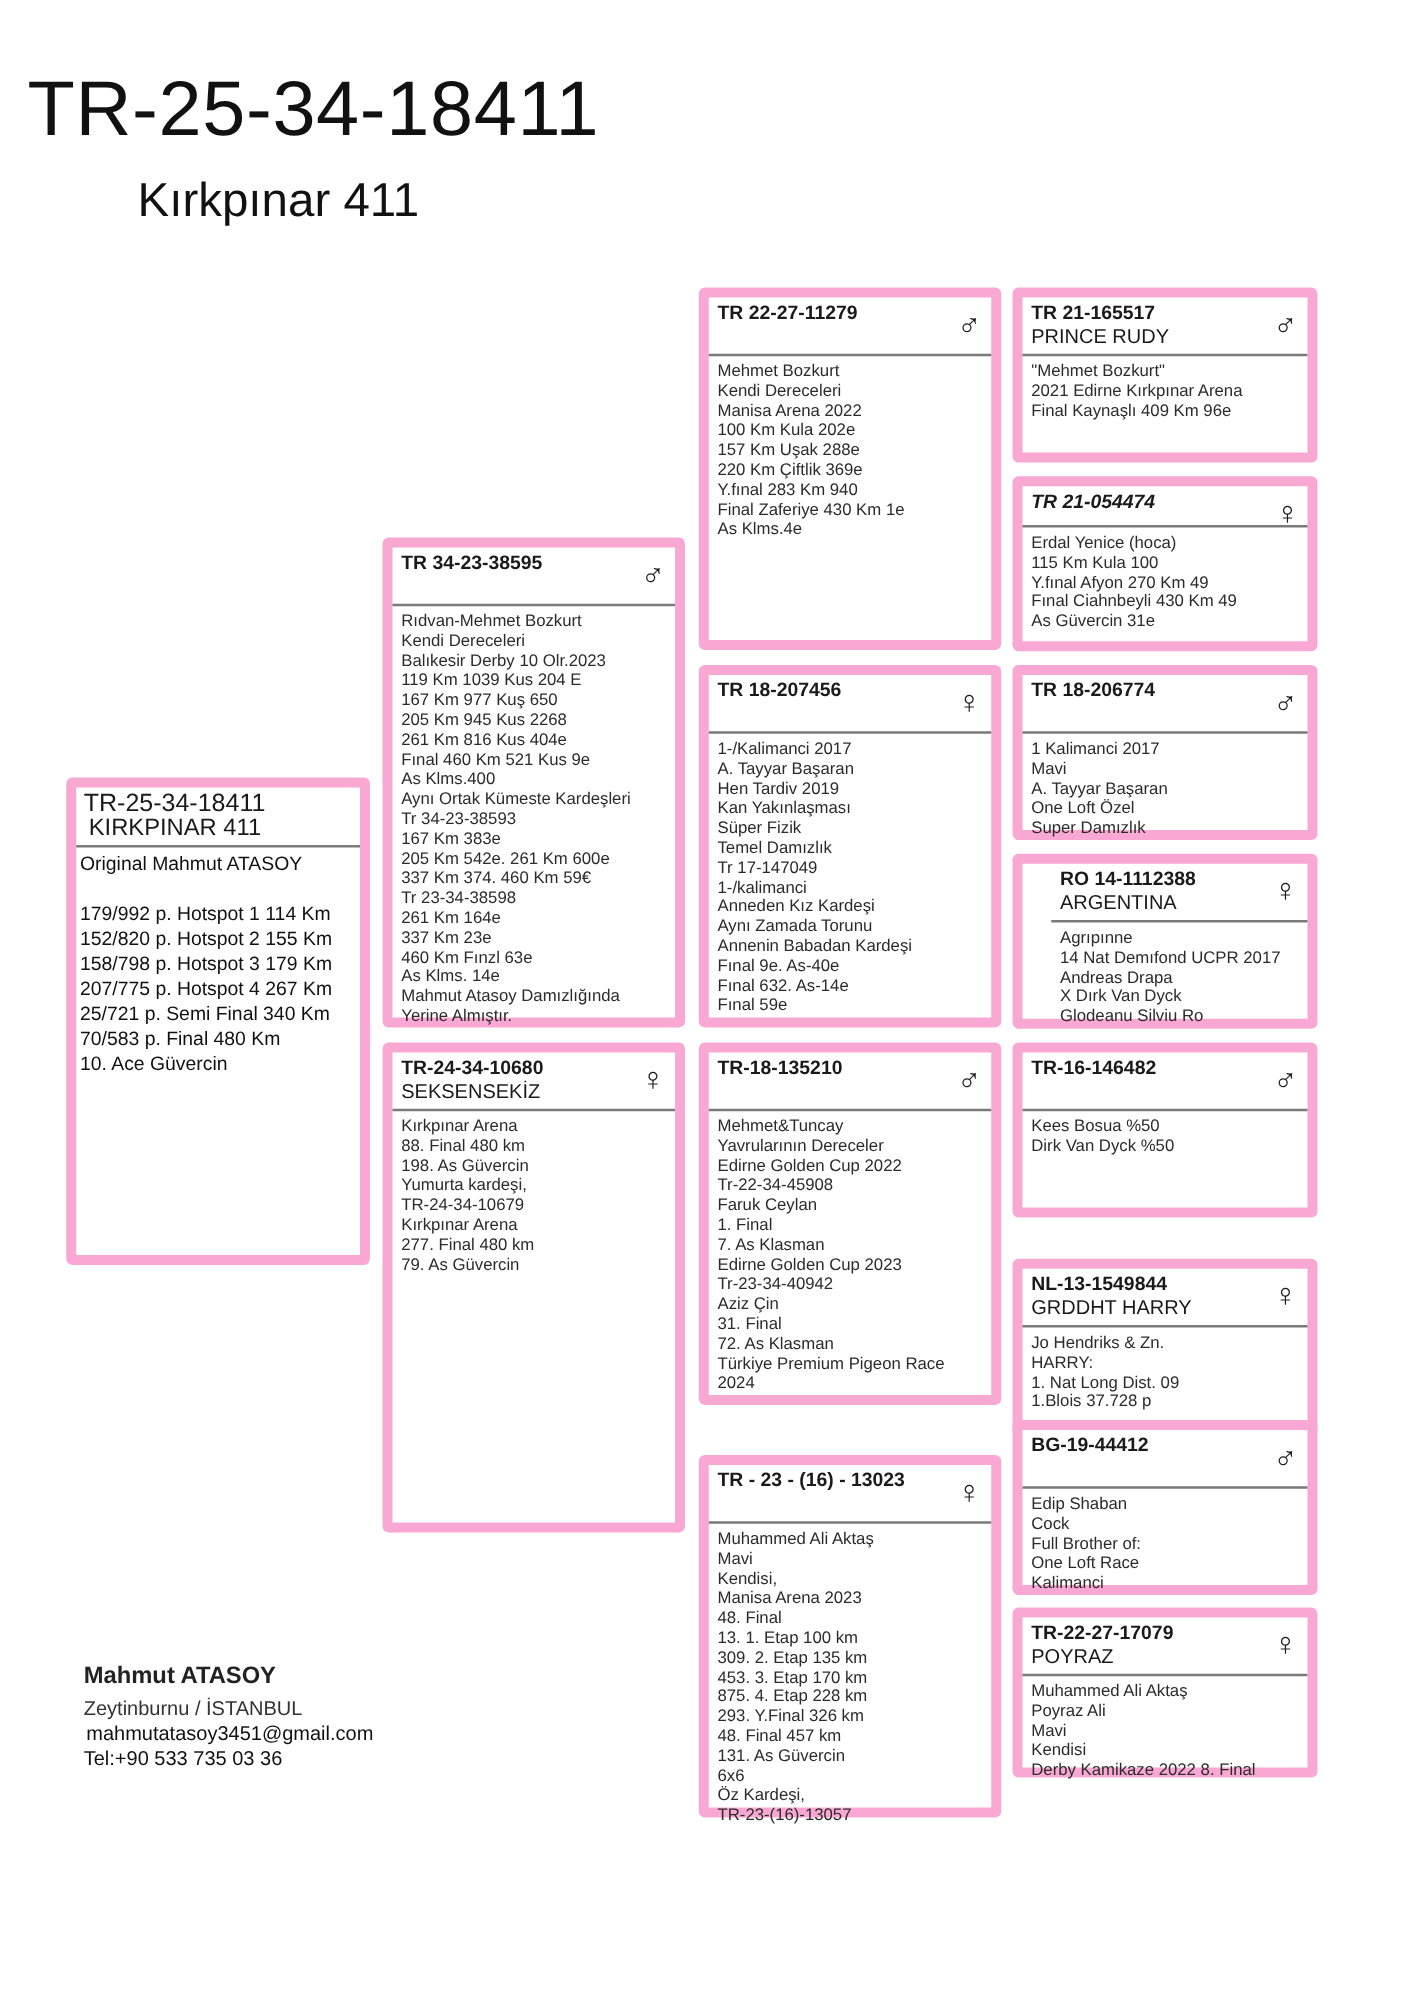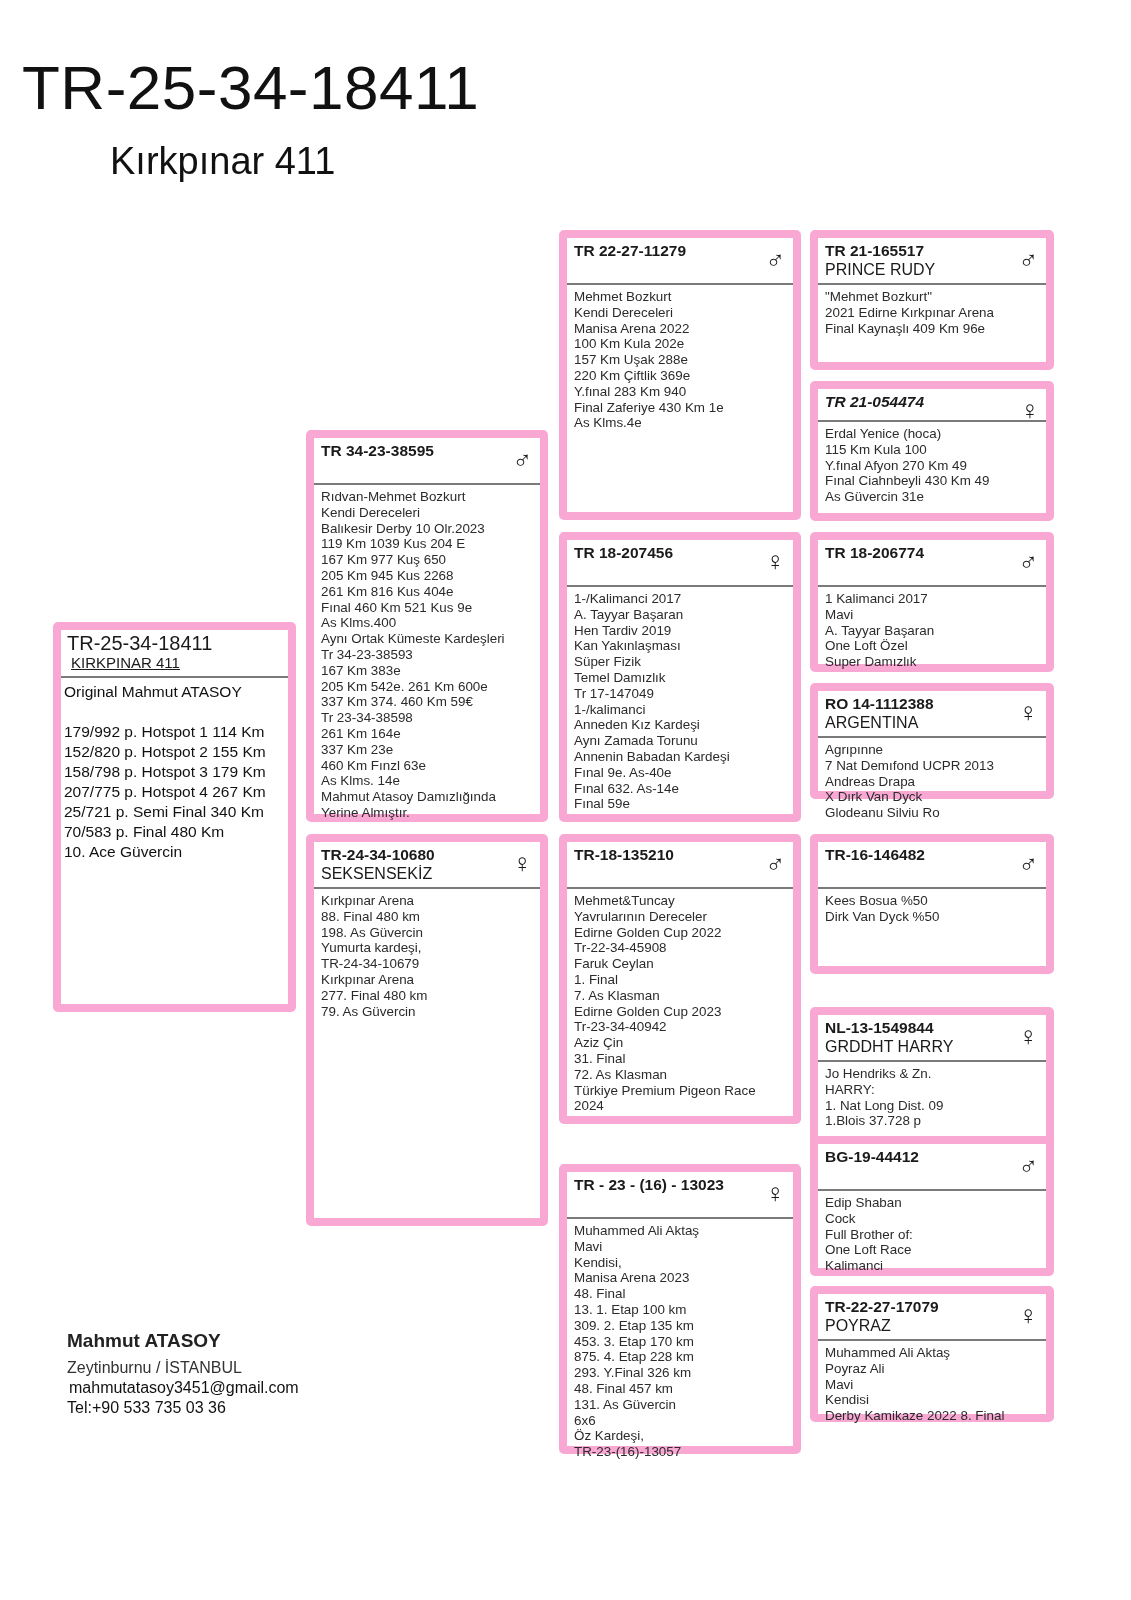--- a/index.html
+++ b/index.html
@@ -7,21 +7,21 @@
   .big-title { position:absolute; left:22px; top:52px; font-size:62px; letter-spacing:0.5px; color:#111; font-family:"Liberation Sans", sans-serif; }
   .sub-title { position:absolute; left:110px; top:140px; font-size:38px; color:#111; }
   .card { position:absolute; border:8px solid #f9a8d4; border-radius:5px; background:#fff; box-sizing:border-box; }
   .card .head { border-bottom:2px solid #7a7a7a; padding:3px 7px 0 7px; position:relative; box-sizing:border-box; }
   .card .ring { font-weight:bold; font-size:15.5px; line-height:19px; }
   .card .pname { font-size:16px; line-height:20px; }
   .card .sex { position:absolute; right:8px; top:8px; font-size:26px; font-weight:bold; line-height:26px; }
   .card .body { padding:4px 7px; font-size:13.4px; line-height:15.8px; color:#2b2b2b; white-space:pre-line; }
   .main-card .head { padding:2px 6px 2px 6px; }
   .main-card .ring { font-size:20px; font-weight:normal; line-height:22px; }
-  .main-card .pname { font-size:15px; line-height:18px; padding-left:4px;text-decoration:underline; }
+  .main-card .pname { font-size:19px; line-height:18px; padding-left:4px; }
   .main-card .body { font-size:15.5px; line-height:20px; padding:4px 3px; color:#111; }
   .footer { position:absolute; left:67px; top:1330px; }
   .footer .fname { font-weight:bold; font-size:19px; color:#222; margin-bottom:6px; }
   .footer .fline { font-size:16px; line-height:20px; color:#333; }
   .footer .email { padding-left:2px; color:#111; }
   .footer .tel { color:#111; }
 </style>
 </head>
 <body>
 
@@ -202,28 +202,28 @@
     <div class="pname"></div>
     <span class="sex">♂</span>
   </div>
   <div class="body">1 Kalimanci 2017
 Mavi
 A. Tayyar Başaran
 One Loft Özel
 Super Damızlık</div>
 </div>
 
-<div class="card" style="left:810px; top:683px; width:244px; height:116px;">
+<div class="card" style="left:810px; top:683px; width:244px; height:140px;padding-left:23px;">
   <div class="head" style="height:47px;">
     <div class="ring">RO 14-1112388</div>
     <div class="pname">ARGENTINA</div>
     <span class="sex">♀</span>
   </div>
   <div class="body">Agrıpınne
-7 Nat Demıfond UCPR 2013
+14 Nat Demıfond UCPR 2017
 Andreas Drapa
 X Dırk Van Dyck
 Glodeanu Silviu Ro</div>
 </div>
 
 <div class="card" style="left:810px; top:834px; width:244px; height:140px;">
   <div class="head" style="height:47px;">
     <div class="ring">TR-16-146482</div>
     <div class="pname"></div>
     <span class="sex">♂</span>

